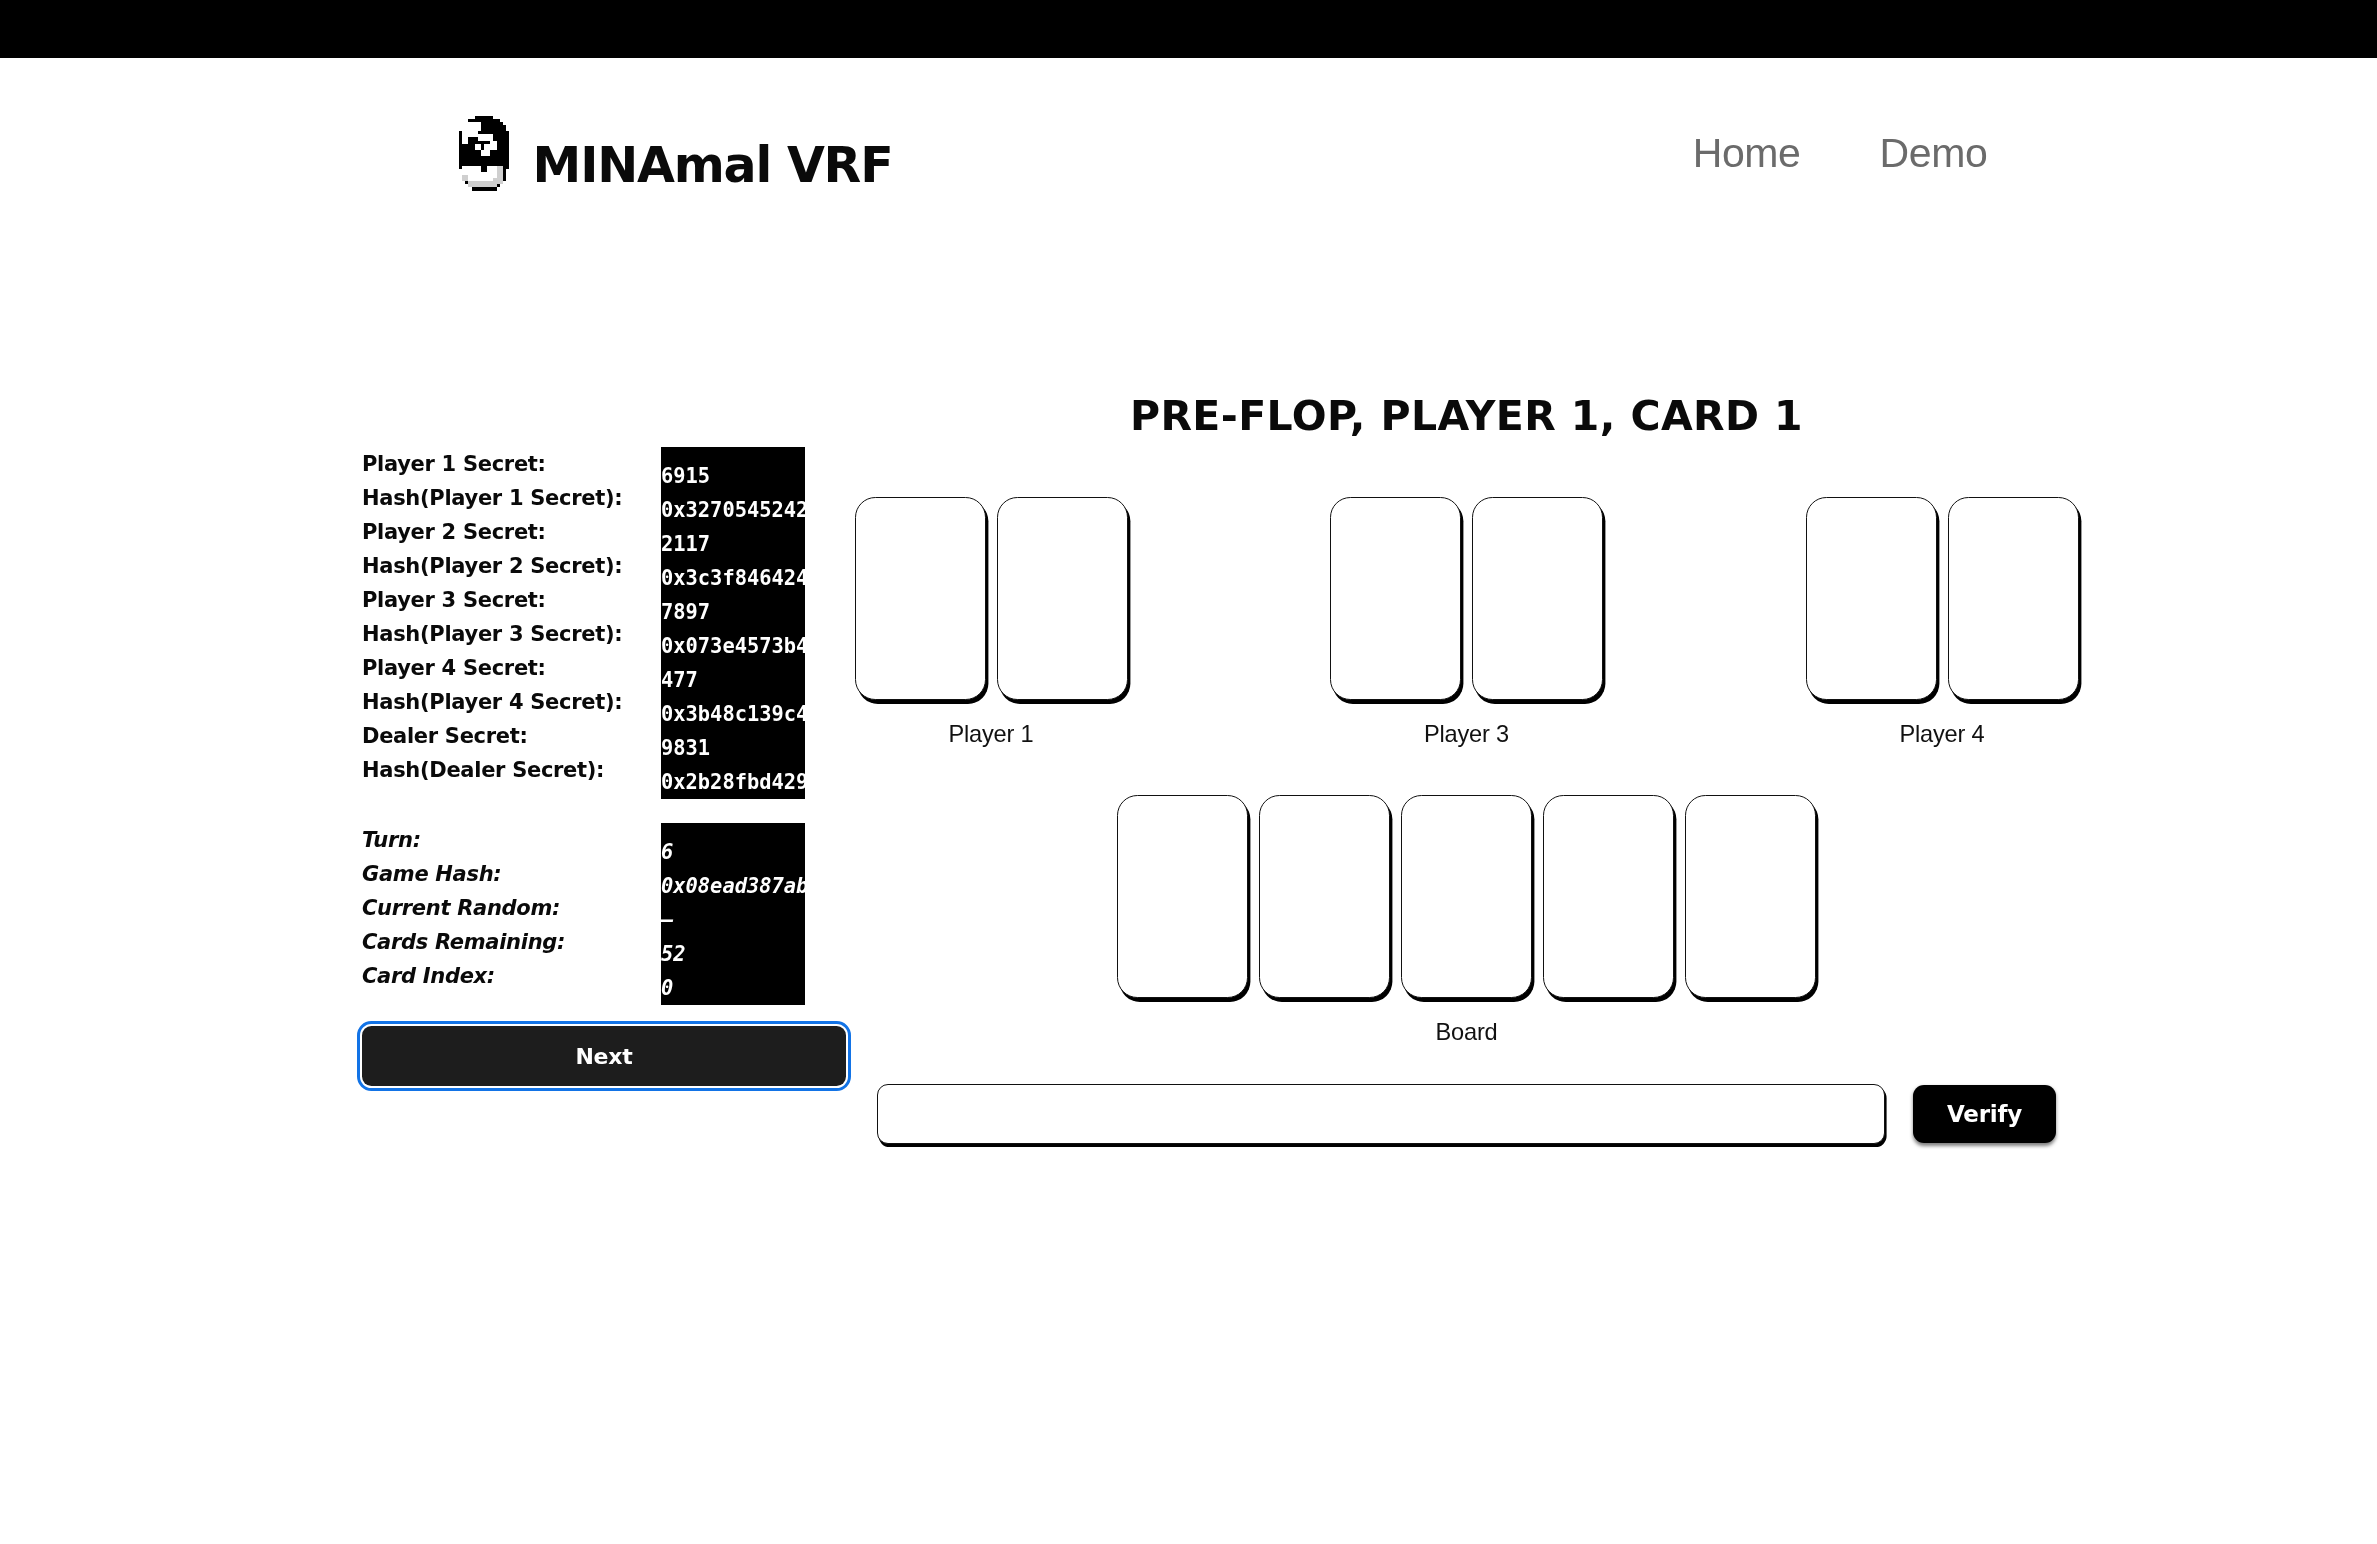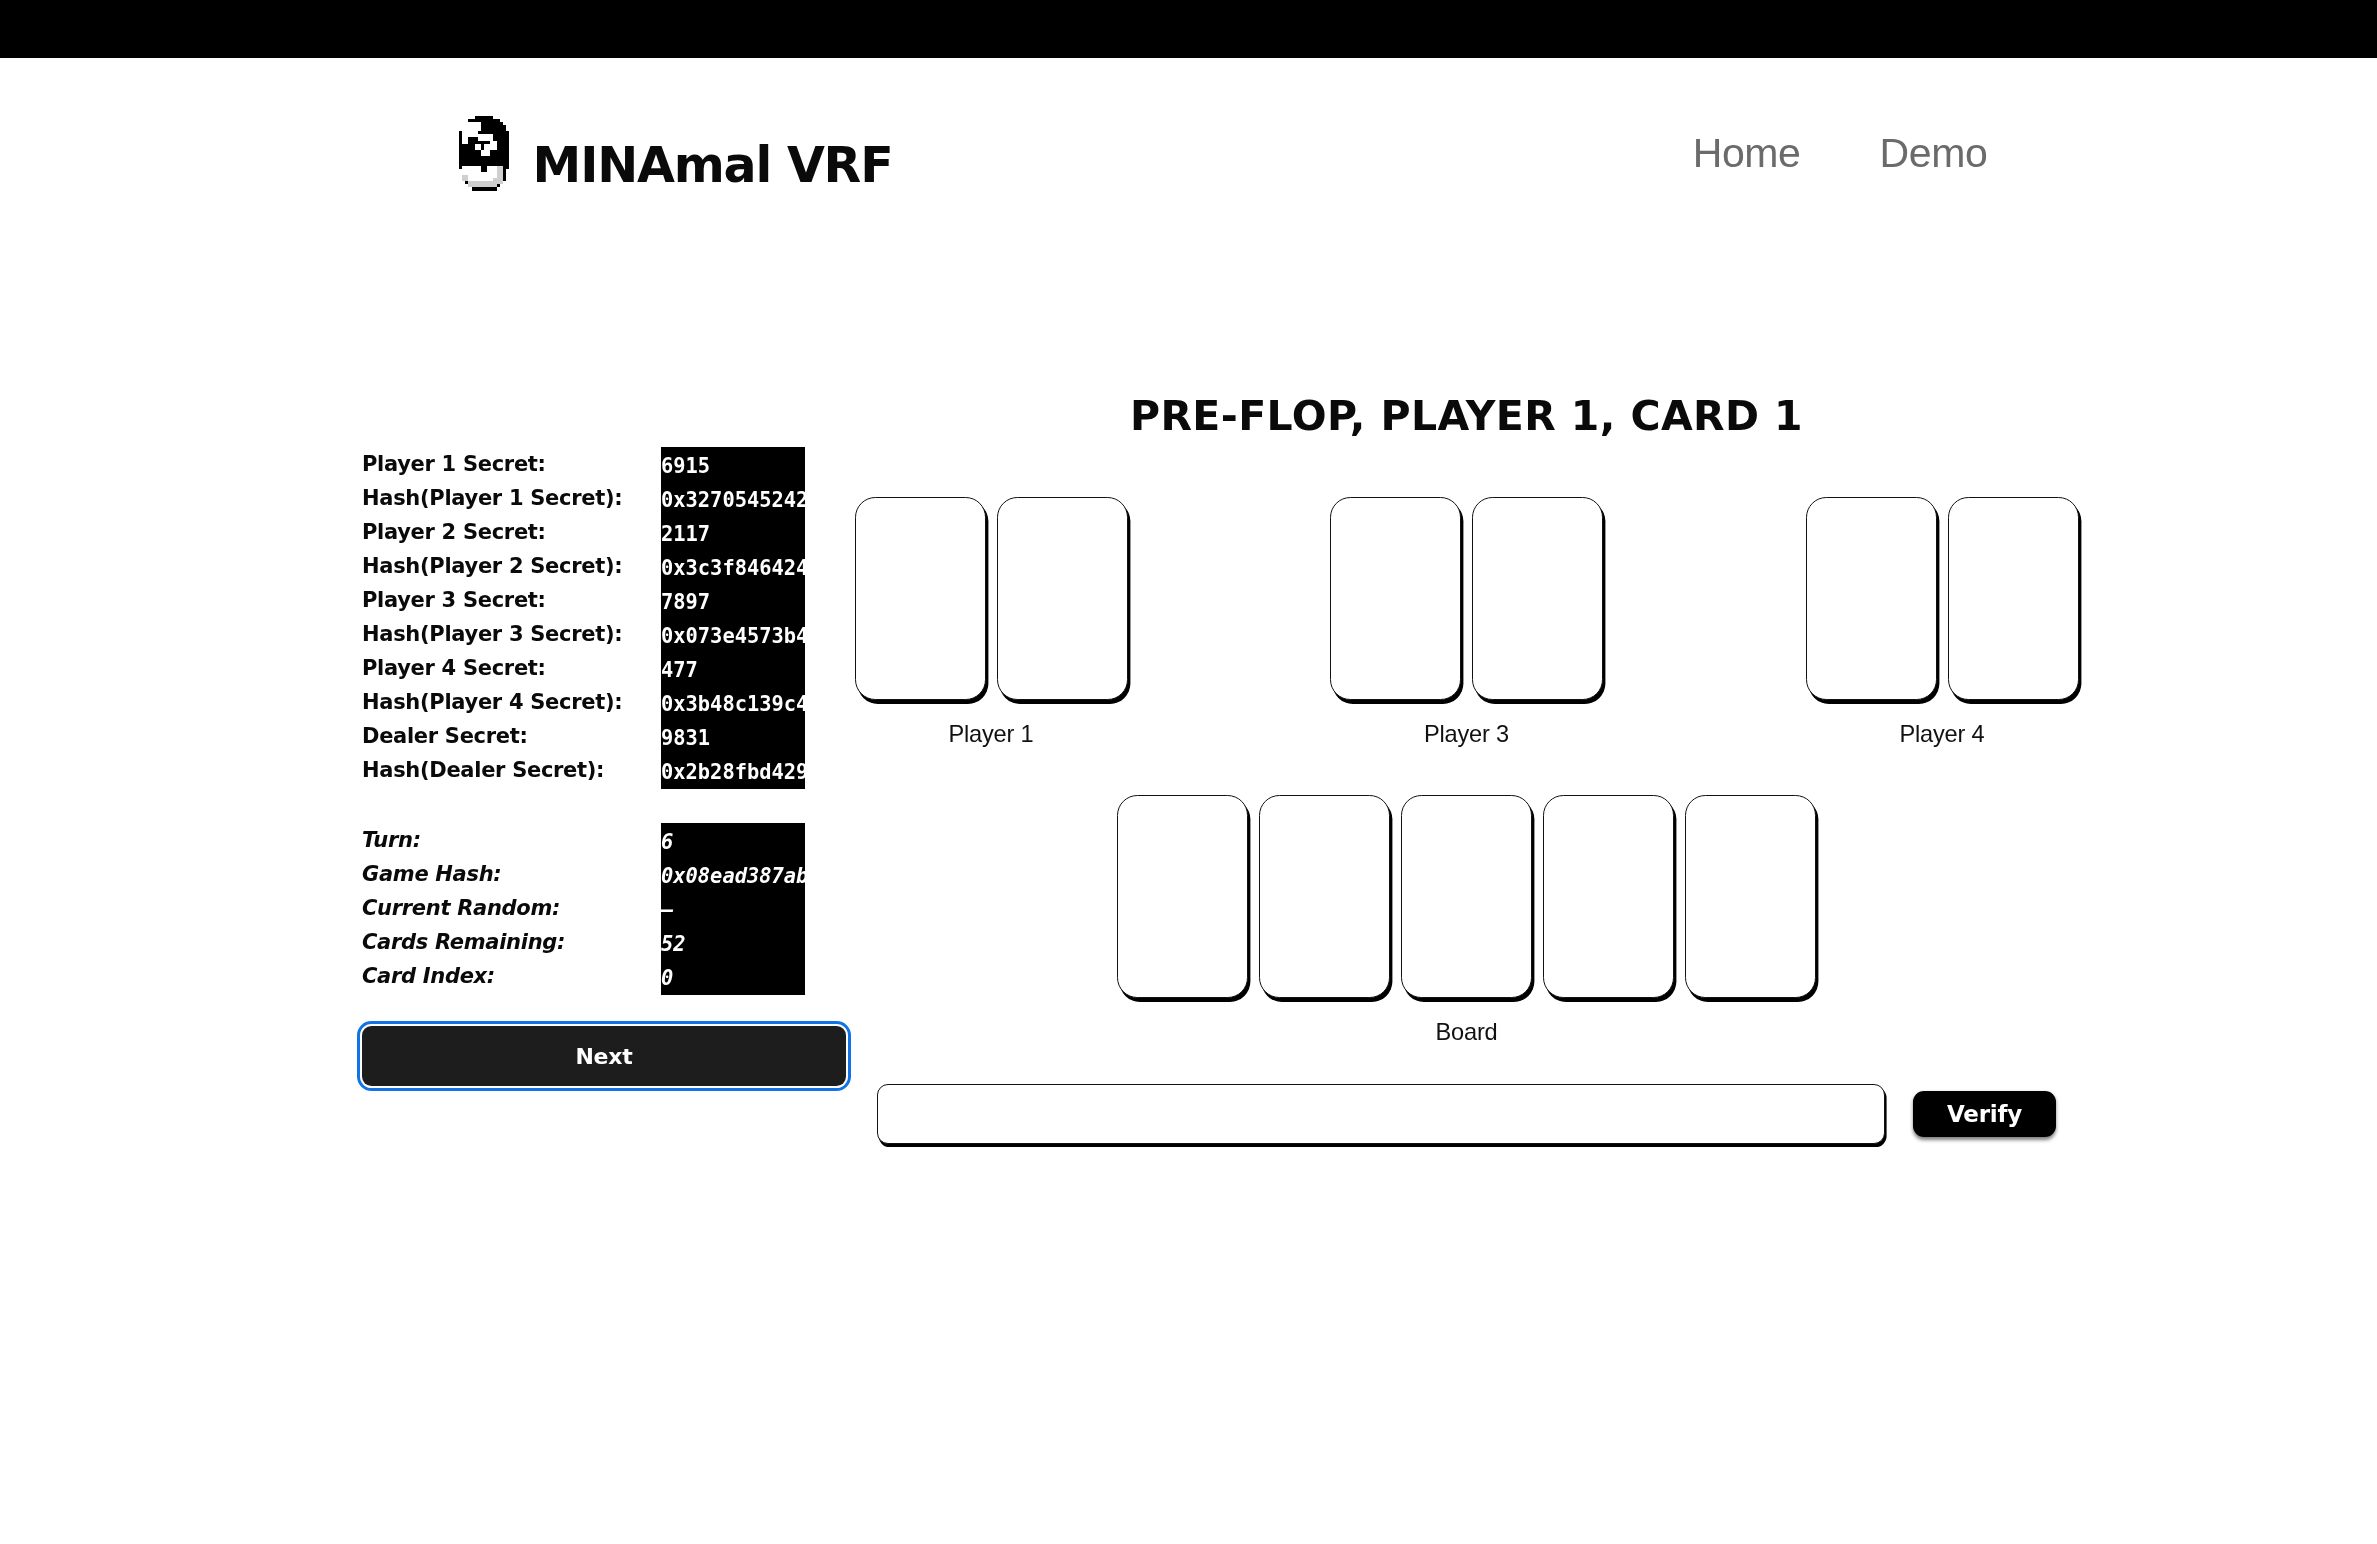--- a/index.html
+++ b/index.html
@@ -127,21 +127,21 @@
   }
 
   .kv-values {
     position: absolute;
     top: 0;
     left: 299px;
     width: 144px;
     background: #000000;
     overflow: hidden;
     z-index: 1;
-    padding-top: 2px;
+    padding-top: 12px;
   }
 
   .kv-value {
     height: 34px;
     display: flex;
     align-items: center;
     font-family: "DejaVu Sans Mono", monospace;
     font-weight: 700;
     font-size: 20.4px;
     color: #ffffff;
@@ -287,21 +287,21 @@
     padding: 0 15.7px;
     font-family: "DejaVu Sans Mono", monospace;
     font-size: 20.4px;
     color: #111111;
     outline: none;
   }
 
   .verify-btn {
     flex: none;
     width: 143px;
-    height: 46px;
+    height: 58px;
     background: #000000;
     color: #ffffff;
     border: none;
     border-radius: 11px;
     font-family: "DejaVu Sans", sans-serif;
     font-weight: 700;
     font-size: 23px;
     letter-spacing: -0.2px;
     cursor: pointer;
     box-shadow: 0 2.4px 3.9px rgba(0,0,0,0.5);

